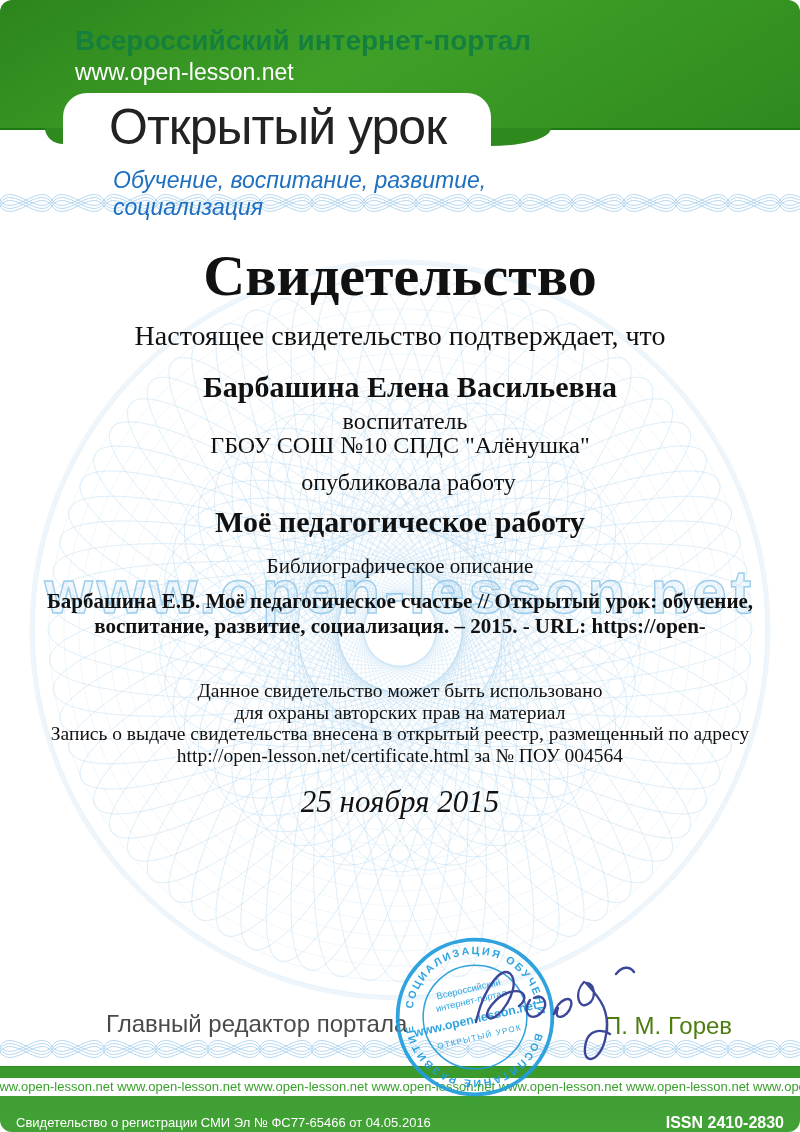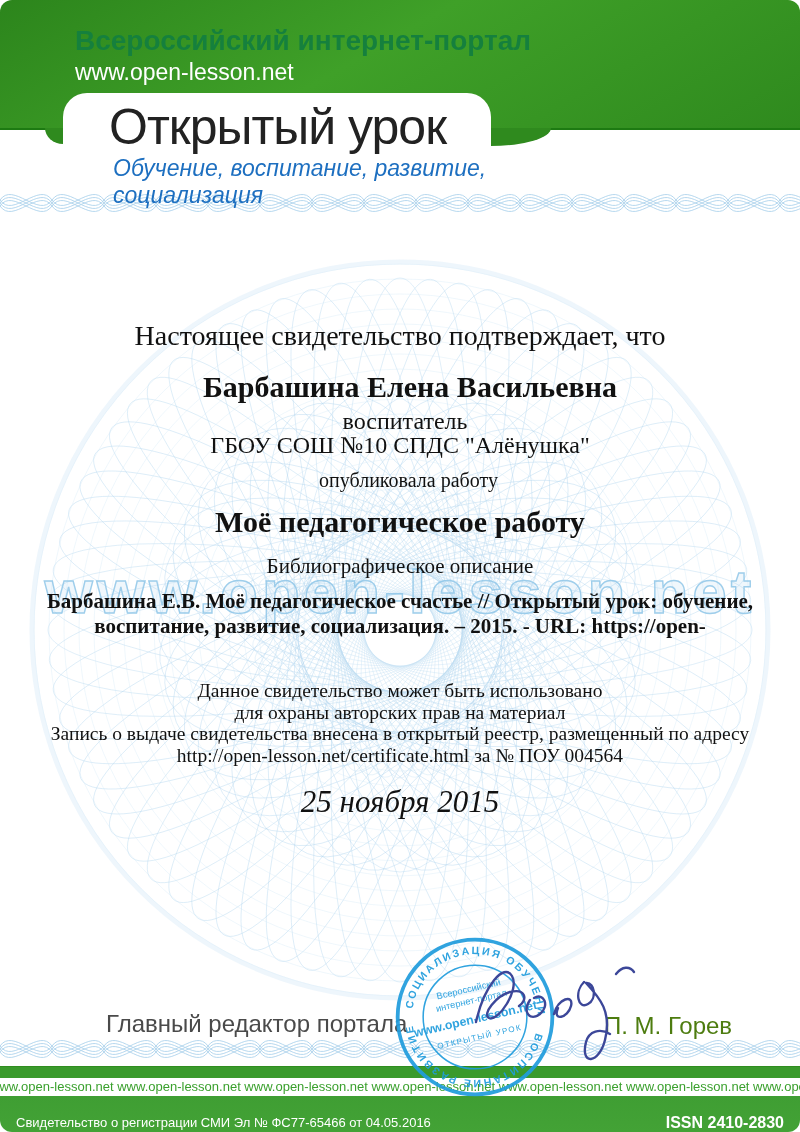--- a/index.html
+++ b/index.html
@@ -9,37 +9,37 @@
     background:linear-gradient(150deg,#2c851c 0%,#3fa028 45%,#2f8a1e 100%);
     border-bottom:2px solid #1d7a12;z-index:1;}
   .portal-title{position:absolute;left:75px;top:25px;color:#15803d;font-size:28px;font-weight:bold;z-index:2;}
   .portal-url{position:absolute;left:75px;top:59px;color:#fff;font-size:23px;z-index:2;}
   .brand-tab{position:absolute;left:63px;top:93px;width:428px;height:99px;background:#fff;
     border-radius:24px 24px 0 0;z-index:3;}
   .shoulder{position:absolute;background:#2f8a1e;z-index:2;}
   .shoulder-left{left:45px;top:128px;width:18px;height:16px;border-bottom-left-radius:18px 16px;}
   .shoulder-right{left:491px;top:128px;width:60px;height:18px;border-bottom-right-radius:60px 18px;}
   .brand-title{position:absolute;left:46px;top:5px;font-size:50px;color:#222;letter-spacing:-1px;}
-  .brand-subtitle{position:absolute;left:50px;top:62px;font-size:23px;font-style:italic;color:#1d6fc0;}
+  .brand-subtitle{position:absolute;left:50px;top:74px;font-size:23px;font-style:italic;color:#1d6fc0;}
   
   .band{position:absolute;left:0;z-index:1;}
   .rosette{position:absolute;left:0;top:245px;z-index:0;}
   .watermark{position:absolute;left:0;right:0;top:556px;text-align:center;z-index:0;
     font-size:62px;font-weight:bold;letter-spacing:4px;white-space:nowrap;
     color:rgba(173,213,240,0.18);-webkit-text-fill-color:rgba(173,213,240,0.18);
     -webkit-text-stroke:1.4px rgba(142,198,232,0.85);}
   
   .ct{position:absolute;left:0;right:0;text-align:center;color:#111;
       font-family:"Liberation Serif",serif;white-space:nowrap;z-index:2;}
   .cert-title{top:242px;font-size:58px;font-weight:bold;}
   .confirm-line{top:320px;font-size:28px;}
   .recipient-name{top:370px;font-size:30px;font-weight:bold;padding-left:20px;}
   .recipient-role{top:408px;font-size:24px;margin-left:10px;}
   .recipient-org{top:432px;font-size:24px;}
-  .action-line{top:469px;font-size:20px;padding-left:17px;}
+  .action-line{top:469px;font-size:24px;padding-left:17px;}
   .work-title{top:505px;font-size:30px;font-weight:bold;}
   .biblio-label{top:554px;font-size:21px;}
   .biblio-block{top:589px;font-size:21px;font-weight:bold;line-height:25px;}
   .usage-block{top:680px;font-size:19.5px;line-height:21.5px;}
   .issue-date{top:784px;font-size:31px;font-style:italic;}
   
   .editor-label{position:absolute;left:106px;top:1010px;font-size:24px;color:#4a4a4a;z-index:2;}
   .editor-name{position:absolute;left:604px;top:1012px;font-size:24px;color:#4d7c0f;z-index:2;}
   .stamp{position:absolute;left:390px;top:932px;width:170px;height:170px;z-index:6;opacity:.93;}
   .signature{position:absolute;left:468px;top:930px;width:190px;height:160px;z-index:7;}
@@ -195,20 +195,21 @@
       <circle cx="400" cy="385" r="291" fill="none" stroke="#cde6f7" stroke-width="0.7" opacity="0.45"></circle>
       <circle cx="400" cy="385" r="306" fill="none" stroke="#cde6f7" stroke-width="0.7" opacity="0.45"></circle>
       <circle cx="400" cy="385" r="321" fill="none" stroke="#cde6f7" stroke-width="0.7" opacity="0.45"></circle>
       <circle cx="400" cy="385" r="336" fill="none" stroke="#cde6f7" stroke-width="0.7" opacity="0.45"></circle>
       <circle cx="400" cy="385" r="351" fill="none" stroke="#cde6f7" stroke-width="0.7" opacity="0.45"></circle>
       <circle cx="400" cy="385" r="366" fill="none" stroke="#cde6f7" stroke-width="0.7" opacity="0.45"></circle>
       <circle cx="400" cy="385" r="368" fill="none" stroke="#ddeefa" stroke-width="5" opacity="0.5"></circle>
     </svg>
   <div class="watermark">www.open-lesson.net</div>
 
+  <div class="ct cert-title">Свидетельство</div>
   <div class="ct confirm-line">Настоящее свидетельство подтверждает, что</div>
   <div class="ct recipient-name">Барбашина Елена Васильевна</div>
   <div class="ct recipient-role">воспитатель</div>
   <div class="ct recipient-org">ГБОУ СОШ №10 СПДС "Алёнушка"</div>
   <div class="ct action-line">опубликовала работу</div>
   <div class="ct work-title">Моё педагогическое работу</div>
   <div class="ct biblio-label">Библиографическое описание</div>
   <div class="ct biblio-block">
     <div>Барбашина Е.В. Моё педагогическое счастье // Открытый урок: обучение,</div>
     <div>воспитание, развитие, социализация. – 2015. - URL: https://open-</div>

